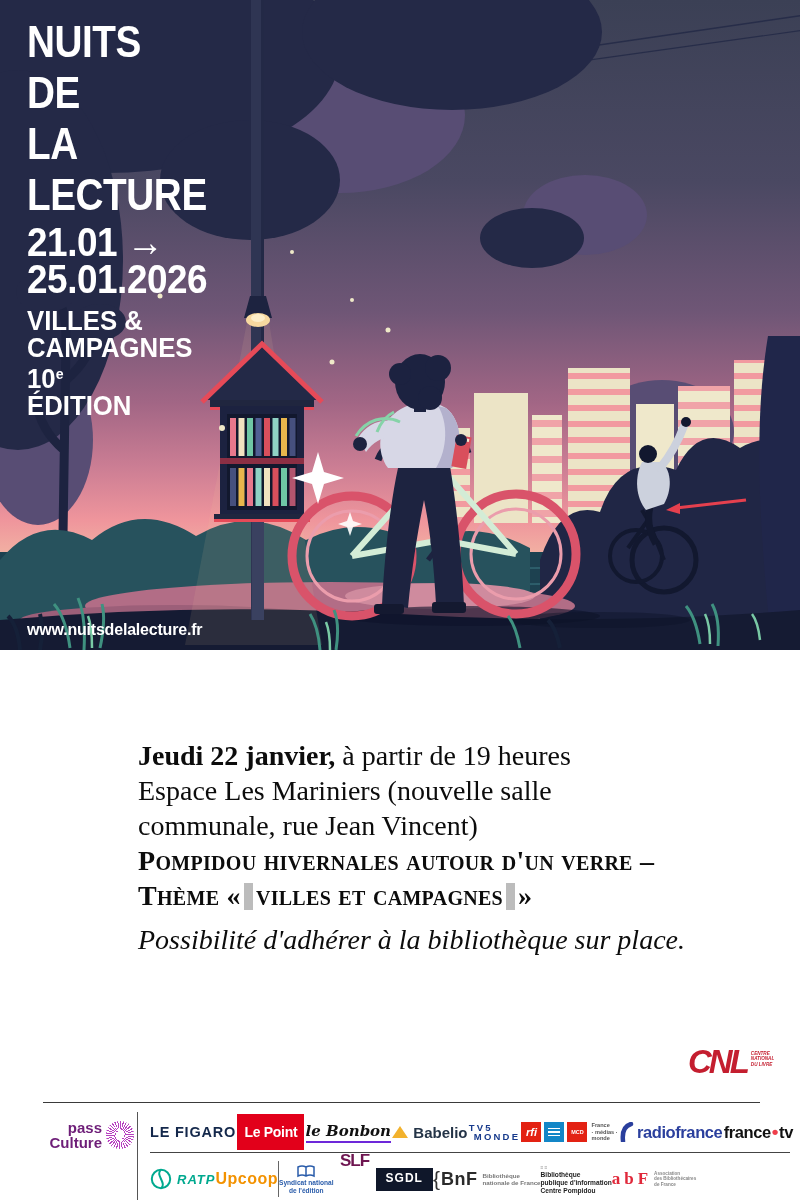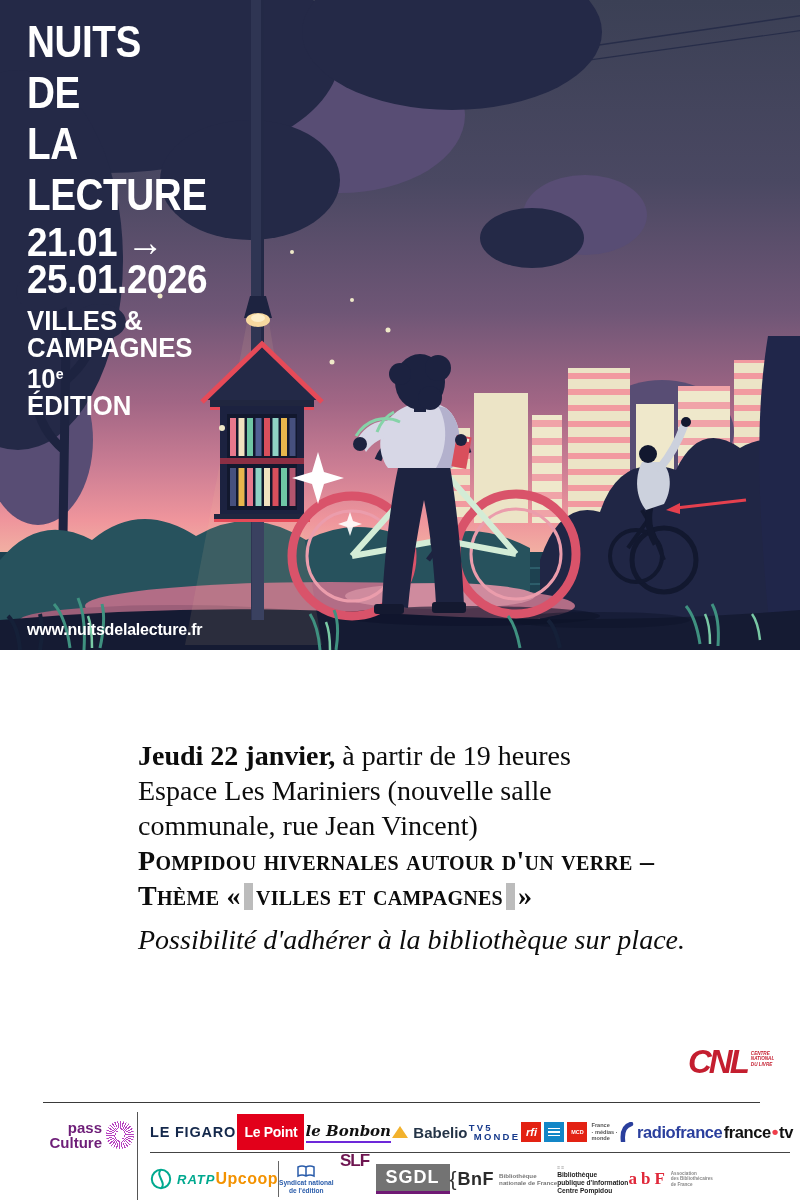--- a/index.html
+++ b/index.html
@@ -65,21 +65,21 @@
   .ftv{font-size:16.5px;font-weight:800;color:#111;letter-spacing:-.4px;}
   .ftv .dot{color:#ef3e4a;font-size:19px;margin:0 1px;}
 
   .ratp-txt{font-style:italic;font-weight:900;font-size:13px;color:#00a98f;letter-spacing:1px;margin-left:5px;}
   .upcoop{font-size:16px;font-weight:900;color:#f39200;letter-spacing:.5px;}
   .vline2{width:1px;height:36px;background:#666;}
   .sne{flex-direction:column;justify-content:center;text-align:center;font-size:6.6px;font-weight:700;color:#2a5caa;line-height:7.6px;display:flex;align-items:center;}
   .slf{flex-direction:column;align-items:center;display:flex;gap:32px;}
   .slf-a{font-weight:900;font-size:17px;color:#6e1550;letter-spacing:-1px;line-height:17px;}
   .slf-bar{width:42px;height:4px;background:#8c2430;margin-top:1px;}
-  .sgdl{background:#737373;border-bottom:3px solid #701a75;color:#fff;font-weight:800;font-size:18px;letter-spacing:1px;padding:3px 10px;}
+  .sgdl{background:#0f172a;border-bottom:3px solid #0f172a;color:#fff;font-weight:800;font-size:12px;letter-spacing:1px;padding:3px 10px;}
   .bnf{align-items:center;}
   .bnf-brace{font-size:21px;font-weight:400;color:#333;margin-right:1px;}
   .bnf-a{font-size:18px;font-weight:700;color:#2b2b2b;letter-spacing:.5px;}
   .bnf-sub{margin-left:5px;font-size:6.2px;color:#777;line-height:7.4px;font-weight:600;}
   .bpi{font-size:6.6px;font-weight:800;color:#1c1c1c;line-height:7.6px;}
   .bpi .pre{color:#999;font-weight:400;letter-spacing:1px;font-size:5px;display:block;}
   .abf{align-items:center;}
   .abf b{font-family:"Liberation Serif",serif;font-weight:900;color:#e0283a;font-size:17px;margin-right:4px;line-height:14px;}
   .abf-sub{font-size:4.6px;color:#888;line-height:5.6px;font-weight:600;margin-left:2px;}
 </style>

